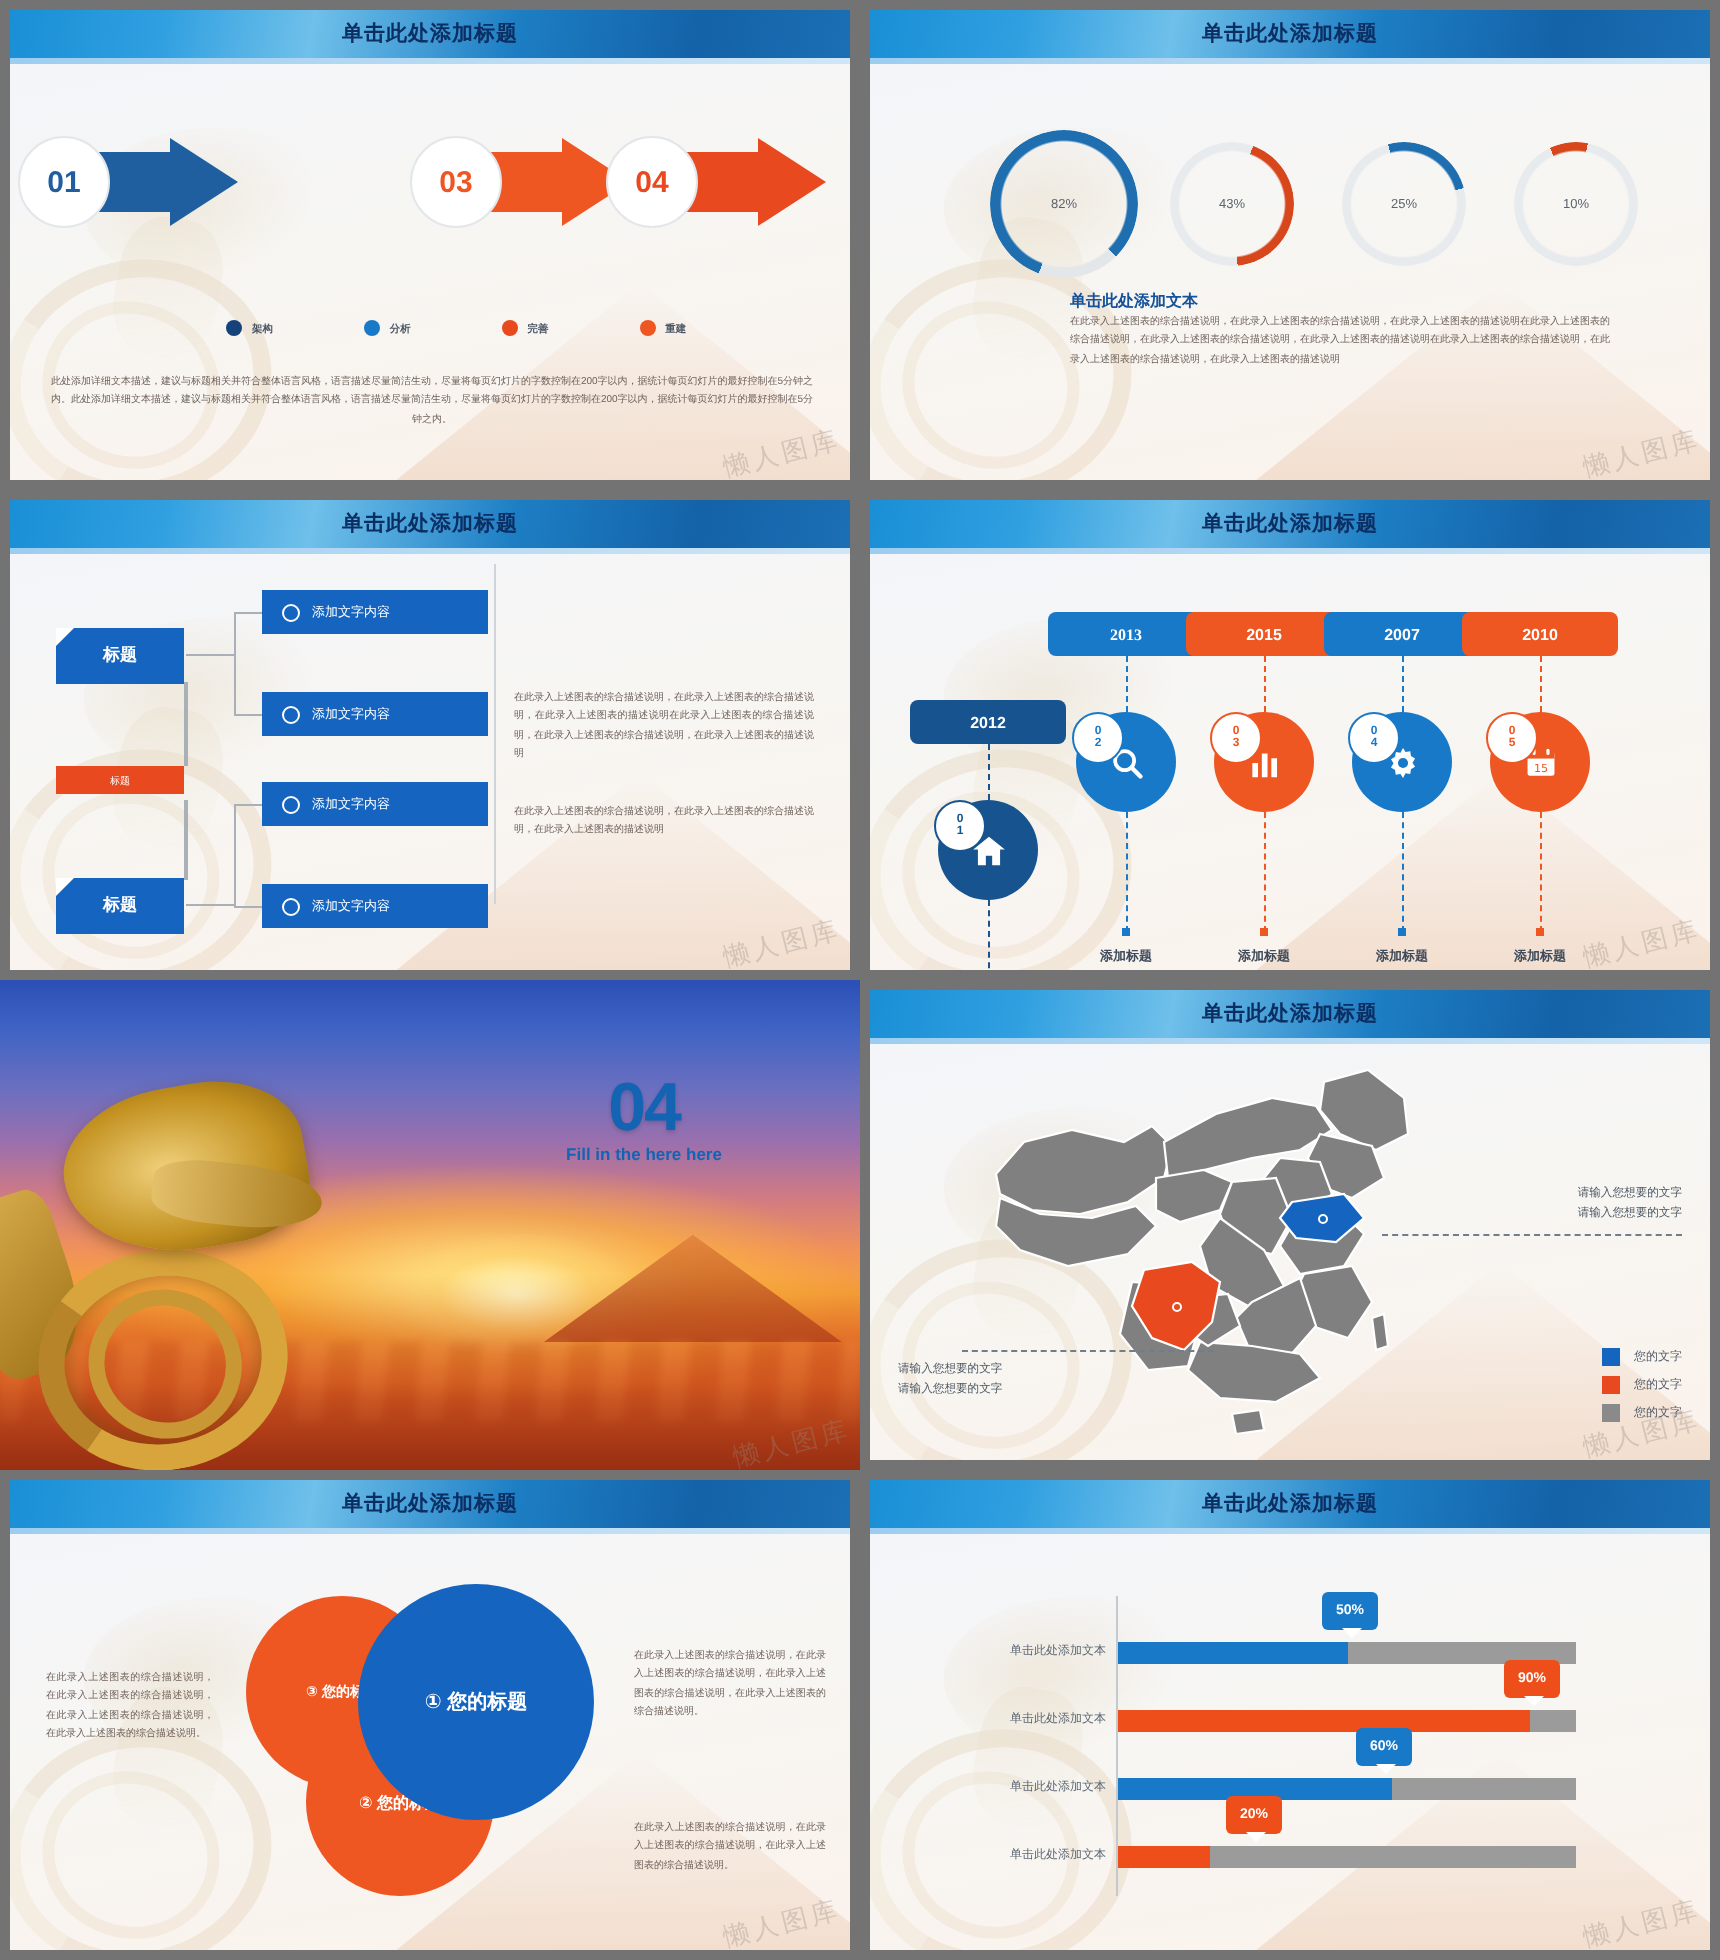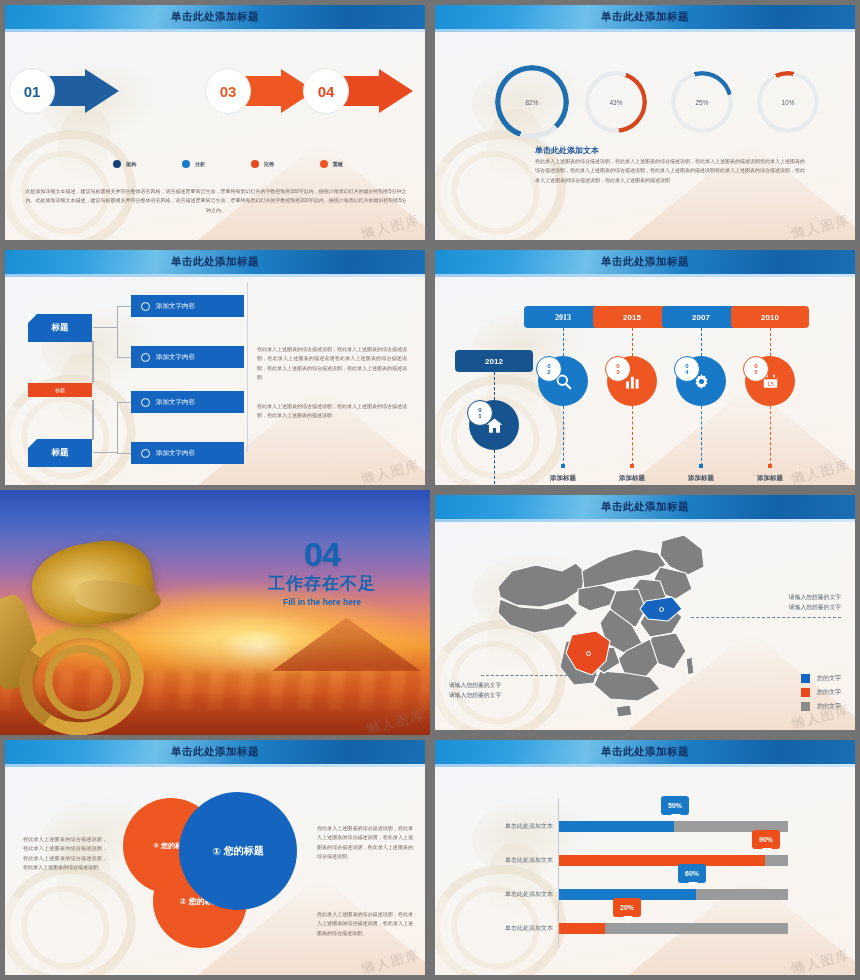--- a/index.html
+++ b/index.html
@@ -475,21 +475,20 @@
       <div class="cov-cloud"></div>
       <div class="cov-dragon">
         <div class="tail"></div>
           <div class="c1"></div>
           <div class="c2"></div>
         <div class="hd"></div>
           <div class="jaw"></div>
       </div>
       <div class="cov-txt">
         <div class="cov-num">04</div>
-        <div class="cov-cn">工作存在不足</div>
         <div class="cov-en">Fill in the here here</div>
       </div>
       <div class="wm">懒人图库</div>
     </div>
   </div>
 
   <div class="slide">
     <div class="canvas">
       <div class="dragon">
         <div class="head"></div>

